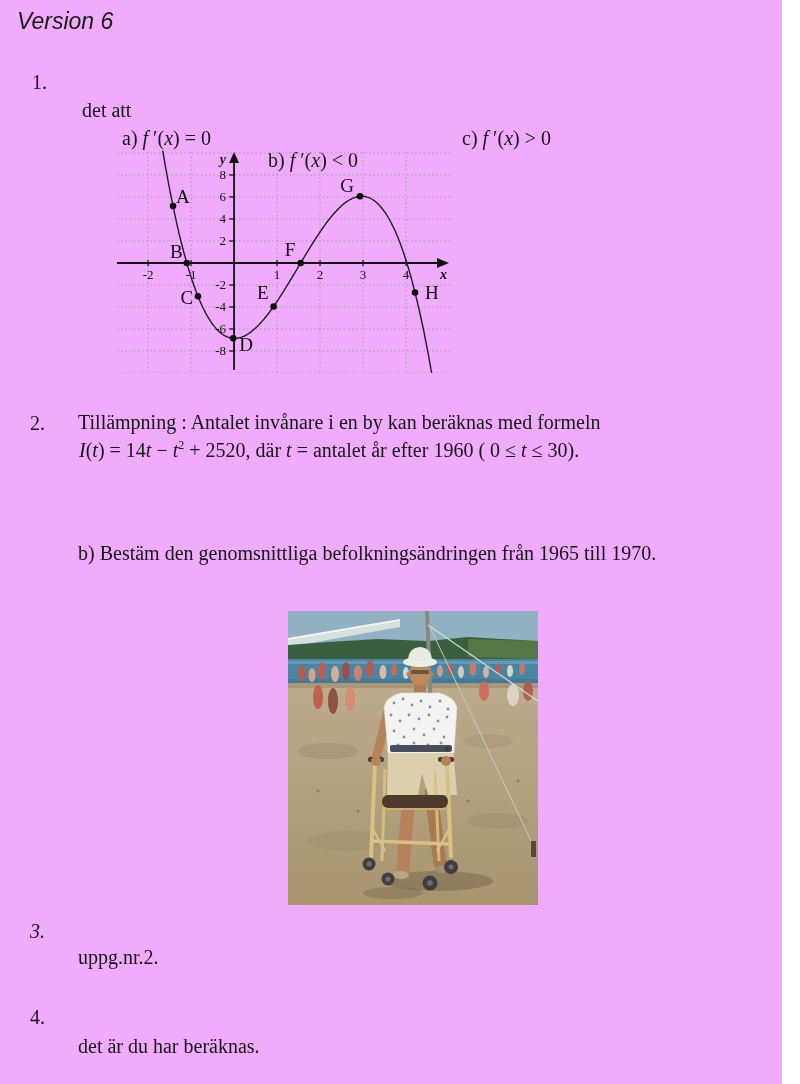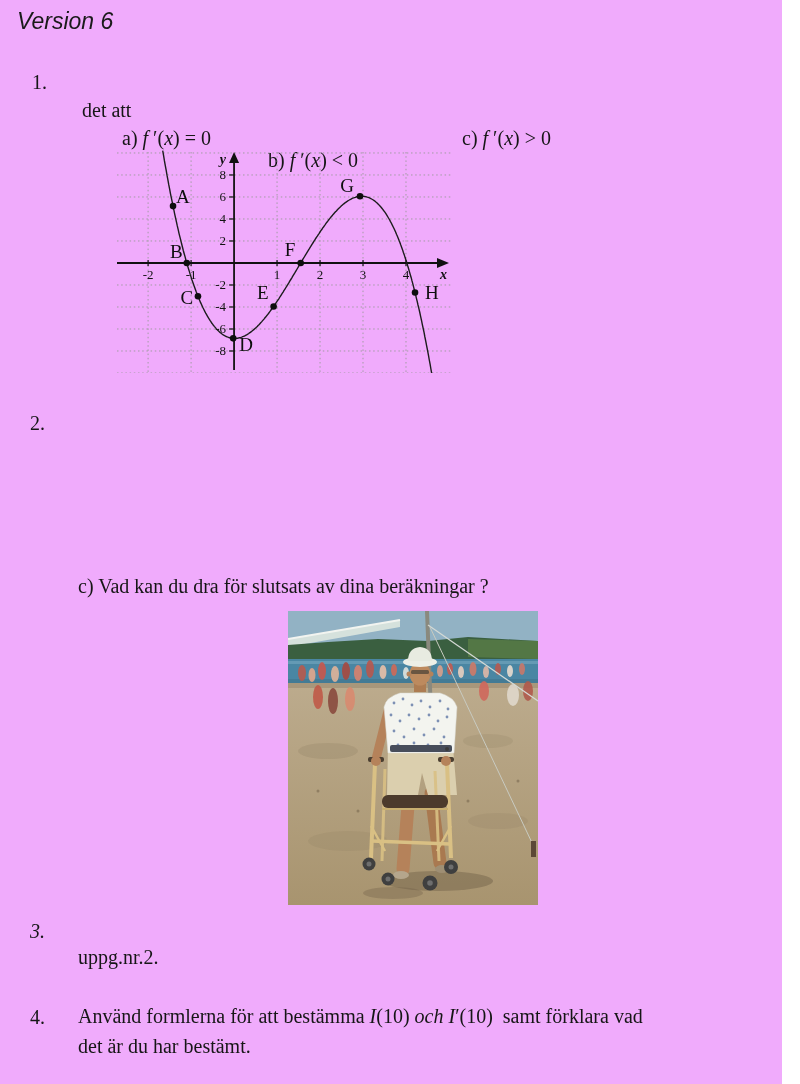--- a/index.html
+++ b/index.html
@@ -109,21 +109,23 @@
           <text x="174.9431099873578" y="106.00345337937839" class="ptletter" text-anchor="middle">F</text>
           <circle cx="245.0063211125158" cy="46.31623088307845" r="3.3" class="pt"></circle>
           <text x="232.11125158027815" y="41.97483966452886" class="ptletter" text-anchor="middle">G</text>
           <circle cx="300.0252844500632" cy="142.46916625555008" r="3.3" class="pt"></circle>
           <text x="316.78887484197213" y="149.01924025653676" class="ptletter" text-anchor="middle">H</text>
         </g>
       </svg>
   </figure>
 
   <div class="abs body-text" style="left:30px;top:412px;">2.</div>
-  <div class="abs body-text" style="left:78px;top:575px;">c) Vad kan du dra för slutsats av dina beräkningar ?</div>
+  <div class="abs body-text" style="left:78px;top:411px;">Tillämpning : Antalet invånare i en by kan beräknas med formeln</div>
+  <div class="abs body-text" style="left:79px;top:439px;"><span class="mi">I</span><span>(</span><span class="mi">t</span><span>) = 14</span><span class="mi">t</span><span> − </span><span class="mi">t</span><sup>2</sup><span> + 2520, där </span><span class="mi">t</span><span> = antalet år efter 1960 ( 0 ≤ </span><span class="mi">t</span><span> ≤ 30).</span></div>
+  <div class="abs body-text" style="left:78px;top:542px;">b) Bestäm den genomsnittliga befolkningsändringen från 1965 till 1970.</div>
 
   <figure class="abs" style="left:288px;top:611px;width:250px;height:294px;" aria-label="Äldre man med rollator på en strand">
     <svg width="250" height="294" viewBox="0 0 250 294">
       <defs>
         <linearGradient id="sg" x1="0" y1="0" x2="0" y2="1">
           <stop offset="0" stop-color="#bcab8d"></stop>
             <stop offset="1" stop-color="#a8946f"></stop>
         </linearGradient>
       </defs>
       <g>
@@ -258,16 +260,15 @@
         <circle cx="88" cy="150" r="5" fill="#b5825a"></circle>
           <circle cx="158" cy="150" r="5" fill="#b5825a"></circle>
       </g>
     </svg>
   </figure>
 
   <div class="abs body-text num-italic" style="left:30px;top:920px;">3.</div>
   <div class="abs body-text" style="left:78px;top:946px;">uppg.nr.2.</div>
 
   <div class="abs body-text" style="left:30px;top:1006px;">4.</div>
-  <div class="abs body-text" style="left:78px;top:1005px;"><span>Använd formlerna för att bestämma </span><span class="mi">I</span><span>(10)</span><span class="mi"> och </span><span class="mi">I</span><span>′(10)</span><span>&nbsp; samt förklara vad</span></div>
-  <div class="abs body-text" style="left:78px;top:1035px;">det är du har bestämt.</div>
+  <div class="abs body-text" style="left:78px;top:1035px;">det är du har beräknas.</div>
 
 </div>
 
 </body></html>

